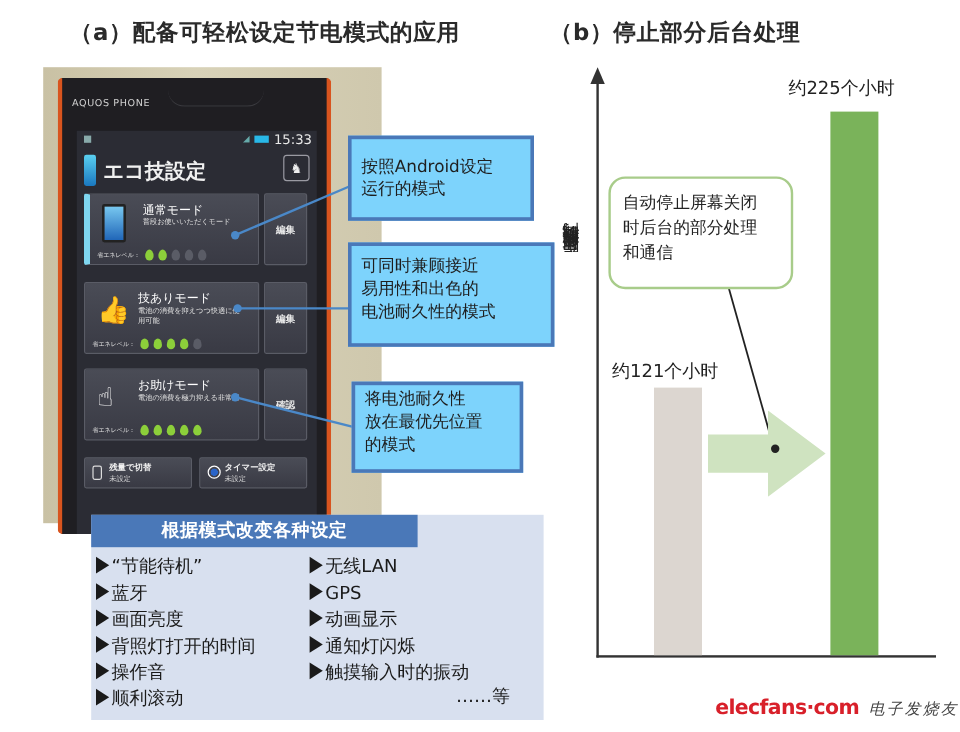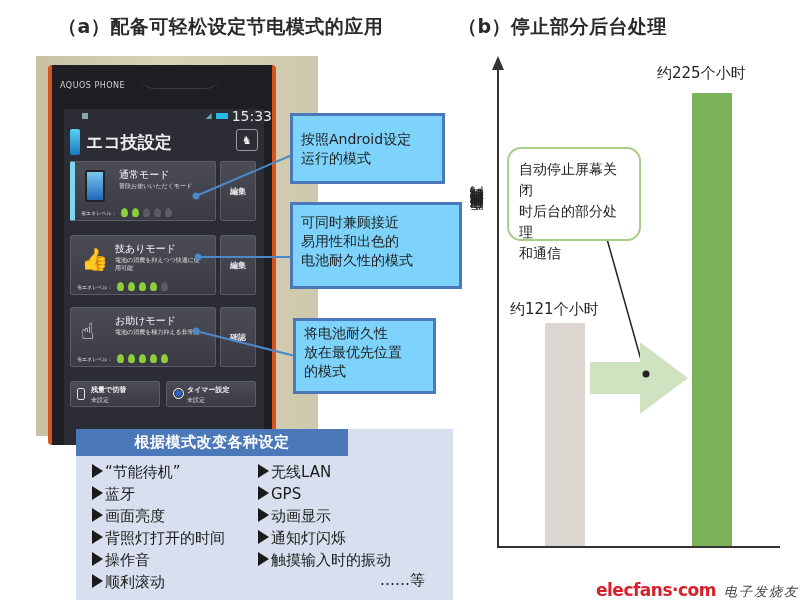--- a/index.html
+++ b/index.html
@@ -9,21 +9,21 @@
   .title { position: absolute; font-weight: bold; font-size: 19px; color: #2a2a2a; letter-spacing: 0.5px; }
   #title-a { left: 36px; top: 14px; margin-left: 22px; }
   #title-b { left: 458px; top: 14px; }
 
   
   .photo { position: absolute; left: 36px; top: 56px; width: 282px; height: 380px; background: linear-gradient(90deg, #c9c1a4 0%, #d8d2b8 45%, #cfc8ad 100%); }
   .phone { position: absolute; left: 48px; top: 65px; width: 228px; height: 380px; background: #1f1e22; border-left: 4px solid #d8541e; border-right: 4px solid #d8541e; border-radius: 4px; }
   .phone-brand { position: absolute; left: 8px; top: 16px; font-size: 8px; color: #cfcfcf; letter-spacing: 0.5px; }
   .speaker { position: absolute; left: 88px; top: 10px; width: 80px; height: 14px; border-bottom: 1px solid #3a3a3f; border-radius: 0 0 40px 40px; }
   .screen { position: absolute; left: 12px; top: 44px; width: 200px; height: 336px; background: #2b2c34; }
-  .statusbar { position: absolute; left: 12px; top: 0; width: 100%; height: 14px; display: flex; justify-content: flex-end; align-items: center; gap: 4px; padding-right: 4px; font-size: 14px; color: #e8e8e8; }
+  .statusbar { position: absolute; left: 0; top: 0; width: 100%; height: 14px; display: flex; justify-content: flex-end; align-items: center; gap: 4px; padding-right: 4px; font-size: 11px; color: #e8e8e8; }
   .statusbar .sig { width: 6px; height: 6px; background: #6aa; clip-path: polygon(100% 0, 100% 100%, 0 100%); }
   .statusbar .batt { width: 12px; height: 6px; background: #29b8e8; }
   .statusbar .left-ico { position: absolute; left: 6px; width: 6px; height: 6px; background: #8aa; }
 
   .eco-header { position: absolute; left: 6px; top: 20px; display: flex; align-items: center; gap: 6px; }
   .eco-battery { width: 10px; height: 26px; background: linear-gradient(#5ad0f0, #1a78c0); border-radius: 2px; }
   .eco-title { font-size: 17px; color: #f0f0f0; font-weight: bold; }
   .eco-btn { position: absolute; right: 6px; top: 20px; width: 22px; height: 22px; border: 1px solid #9a9aa2; border-radius: 3px; display: flex; align-items: center; justify-content: center; font-size: 11px; color: #eee; }
 
   .mode { position: absolute; left: 6px; width: 146px; height: 60px; background: linear-gradient(#4a4c56, #393a44); border: 1px solid #5a5c66; border-radius: 2px; }
@@ -45,40 +45,40 @@
 
   
   .callout { position: absolute; background: #7dd3fc; border: 3px solid #4a78b8; font-size: 14px; line-height: 19px; color: #1e1e1e; padding: 5px 8px; }
   #callout-1 { left: 290px; top: 113px; width: 155px; height: 71px; padding-top: 14px; }
   #callout-2 { left: 290px; top: 202px; width: 172px; height: 87px; padding-top: 8px; }
   #callout-3 { left: 293px; top: 318px; width: 143px; height: 76px; padding-top: 3px; }
 
   .settings-box { position: absolute; left: 76px; top: 429px; width: 377px; height: 171px; background: #d8e0ef; padding-left: 21px; }
   .settings-head { position: absolute; left: 0; top: 0; width: 272px; height: 27px; background: #4a78b8; color: #ffffff; font-size: 15px; font-weight: bold; display: flex; align-items: center; justify-content: center; letter-spacing: 0.5px; }
   .settings-col { position: absolute; top: 32px; font-size: 15px; line-height: 22px; color: #1a1a1a; }
-  .settings-col.left { left: 16px; }
+  .settings-col.left { left: 4px; }
   .settings-col.right { left: 182px; }
   .settings-col .tri { display: inline-block; width: 0; height: 0; border-top: 7px solid transparent; border-bottom: 7px solid transparent; border-left: 11px solid #1a1a1a; margin-right: 2px; vertical-align: -1px; }
   .settings-etc { position: absolute; right: 28px; top: 142px; font-size: 15px; color: #1a1a1a; }
 
   
   .y-axis { position: absolute; left: 497px; top: 68px; width: 2px; height: 480px; background: #333; }
   .y-arrow { position: absolute; left: 492px; top: 56px; width: 0; height: 0; border-left: 6px solid transparent; border-right: 6px solid transparent; border-bottom: 14px solid #333; }
   .x-axis { position: absolute; left: 497px; top: 546px; width: 283px; height: 2px; background: #333; }
   .y-label { position: absolute; left: 468px; top: 210px; width: 20px; font-size: 14px; line-height: 17px; color: #222; writing-mode: vertical-rl; transform: rotate(180deg); letter-spacing: 1px; }
 
   .bar { position: absolute; }
   #bar-before { left: 545px; top: 323px; width: 40px; height: 223px; background: #dcd6d0; }
   #bar-after { left: 692px; top: 93px; width: 40px; height: 453px; background: #7ab35a; }
   .bar-label { position: absolute; font-size: 15px; color: #222; }
   #label-before { left: 510px; top: 300px; }
   #label-after { left: 657px; top: 64px; }
 
   .big-arrow { position: absolute; left: 590px; top: 342px; width: 100px; height: 72px; }
-  .note-bubble { position: absolute; left: 507px; top: 147px; width: 134px; height: 94px; background: #ffffff; border: 2px solid #a8cc8a; border-radius: 14px; font-size: 14px; line-height: 21px; color: #222; padding: 10px 10px; }
+  .note-bubble { position: absolute; left: 507px; top: 147px; width: 154px; height: 94px; background: #ffffff; border: 2px solid #a8cc8a; border-radius: 14px; font-size: 14px; line-height: 21px; color: #222; padding: 10px 10px; }
   .connector { position: absolute; left: 0; top: 0; width: 800px; height: 610px; pointer-events: none; }
 
   .watermark { position: absolute; left: 596px; top: 580px; display: flex; align-items: baseline; gap: 8px; }
   .wm-en { font-size: 17px; font-weight: bold; color: #d8202a; letter-spacing: -0.5px; }
   .wm-cn { font-size: 13px; color: #444; font-style: italic; font-family: "DejaVu Serif", serif; letter-spacing: 2px; }
 </style>
 </head>
 <body>
 
 <div id="title-a" class="title">（a）配备可轻松设定节电模式的应用</div>

